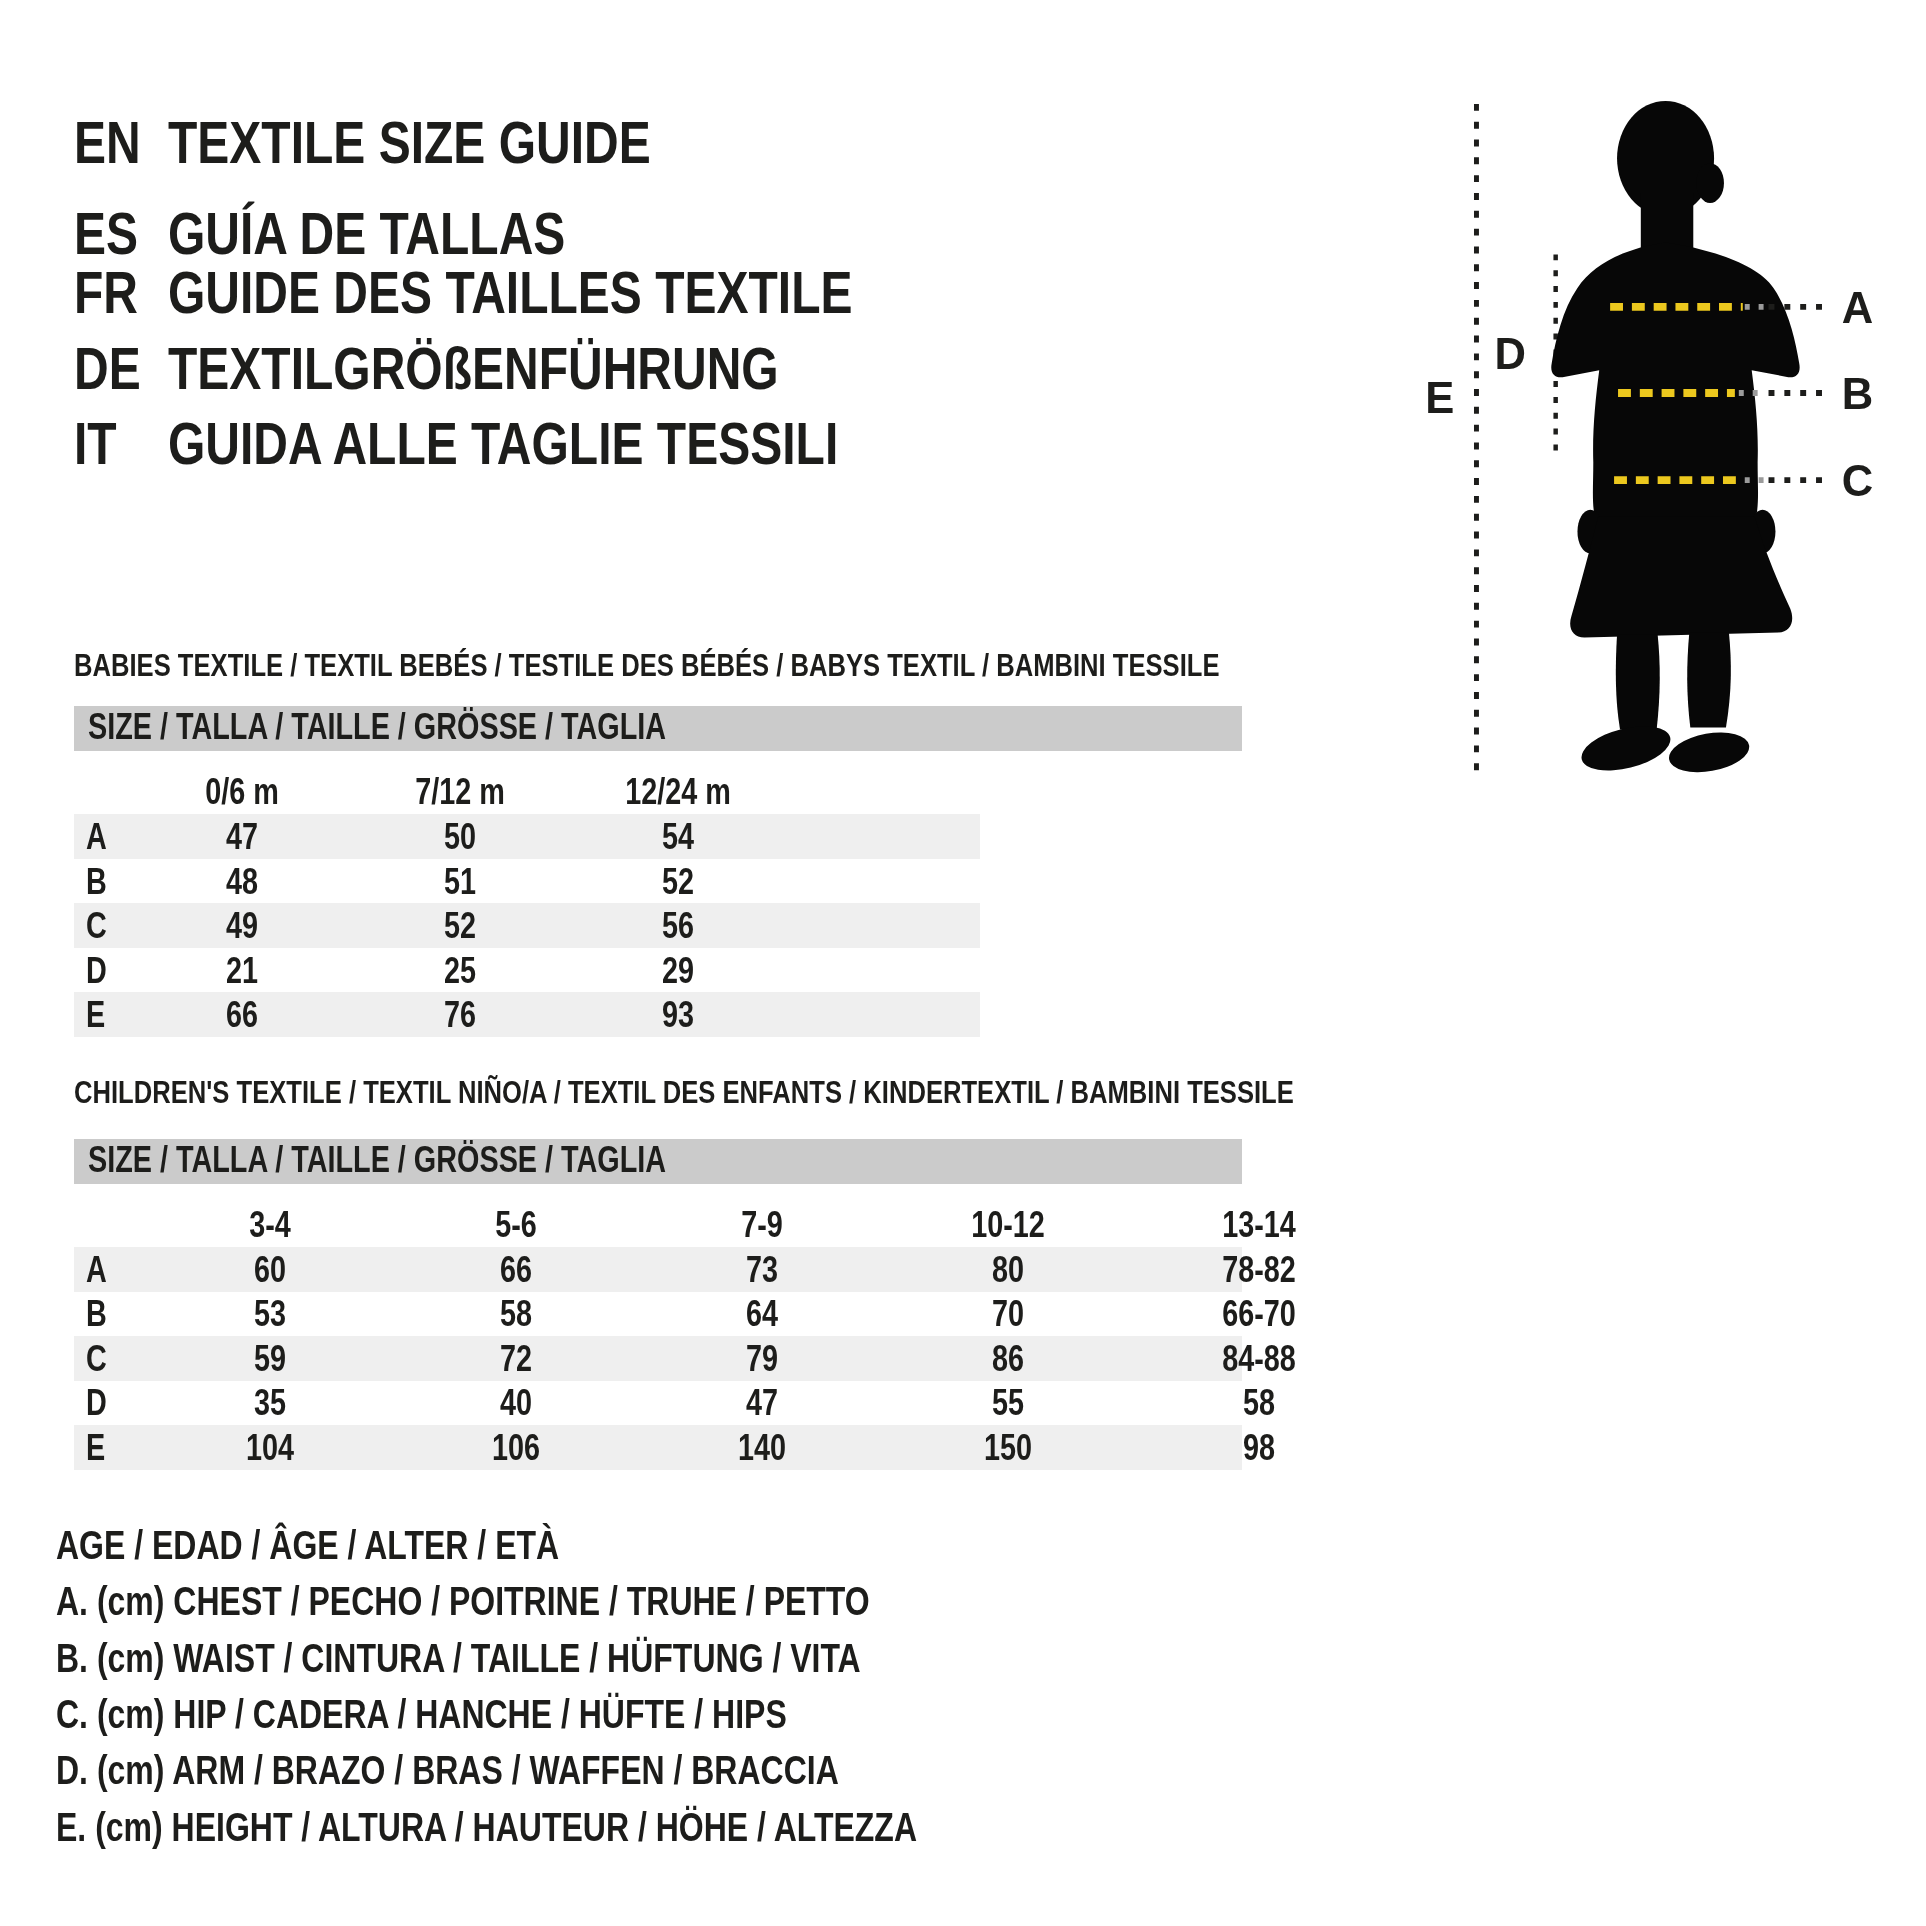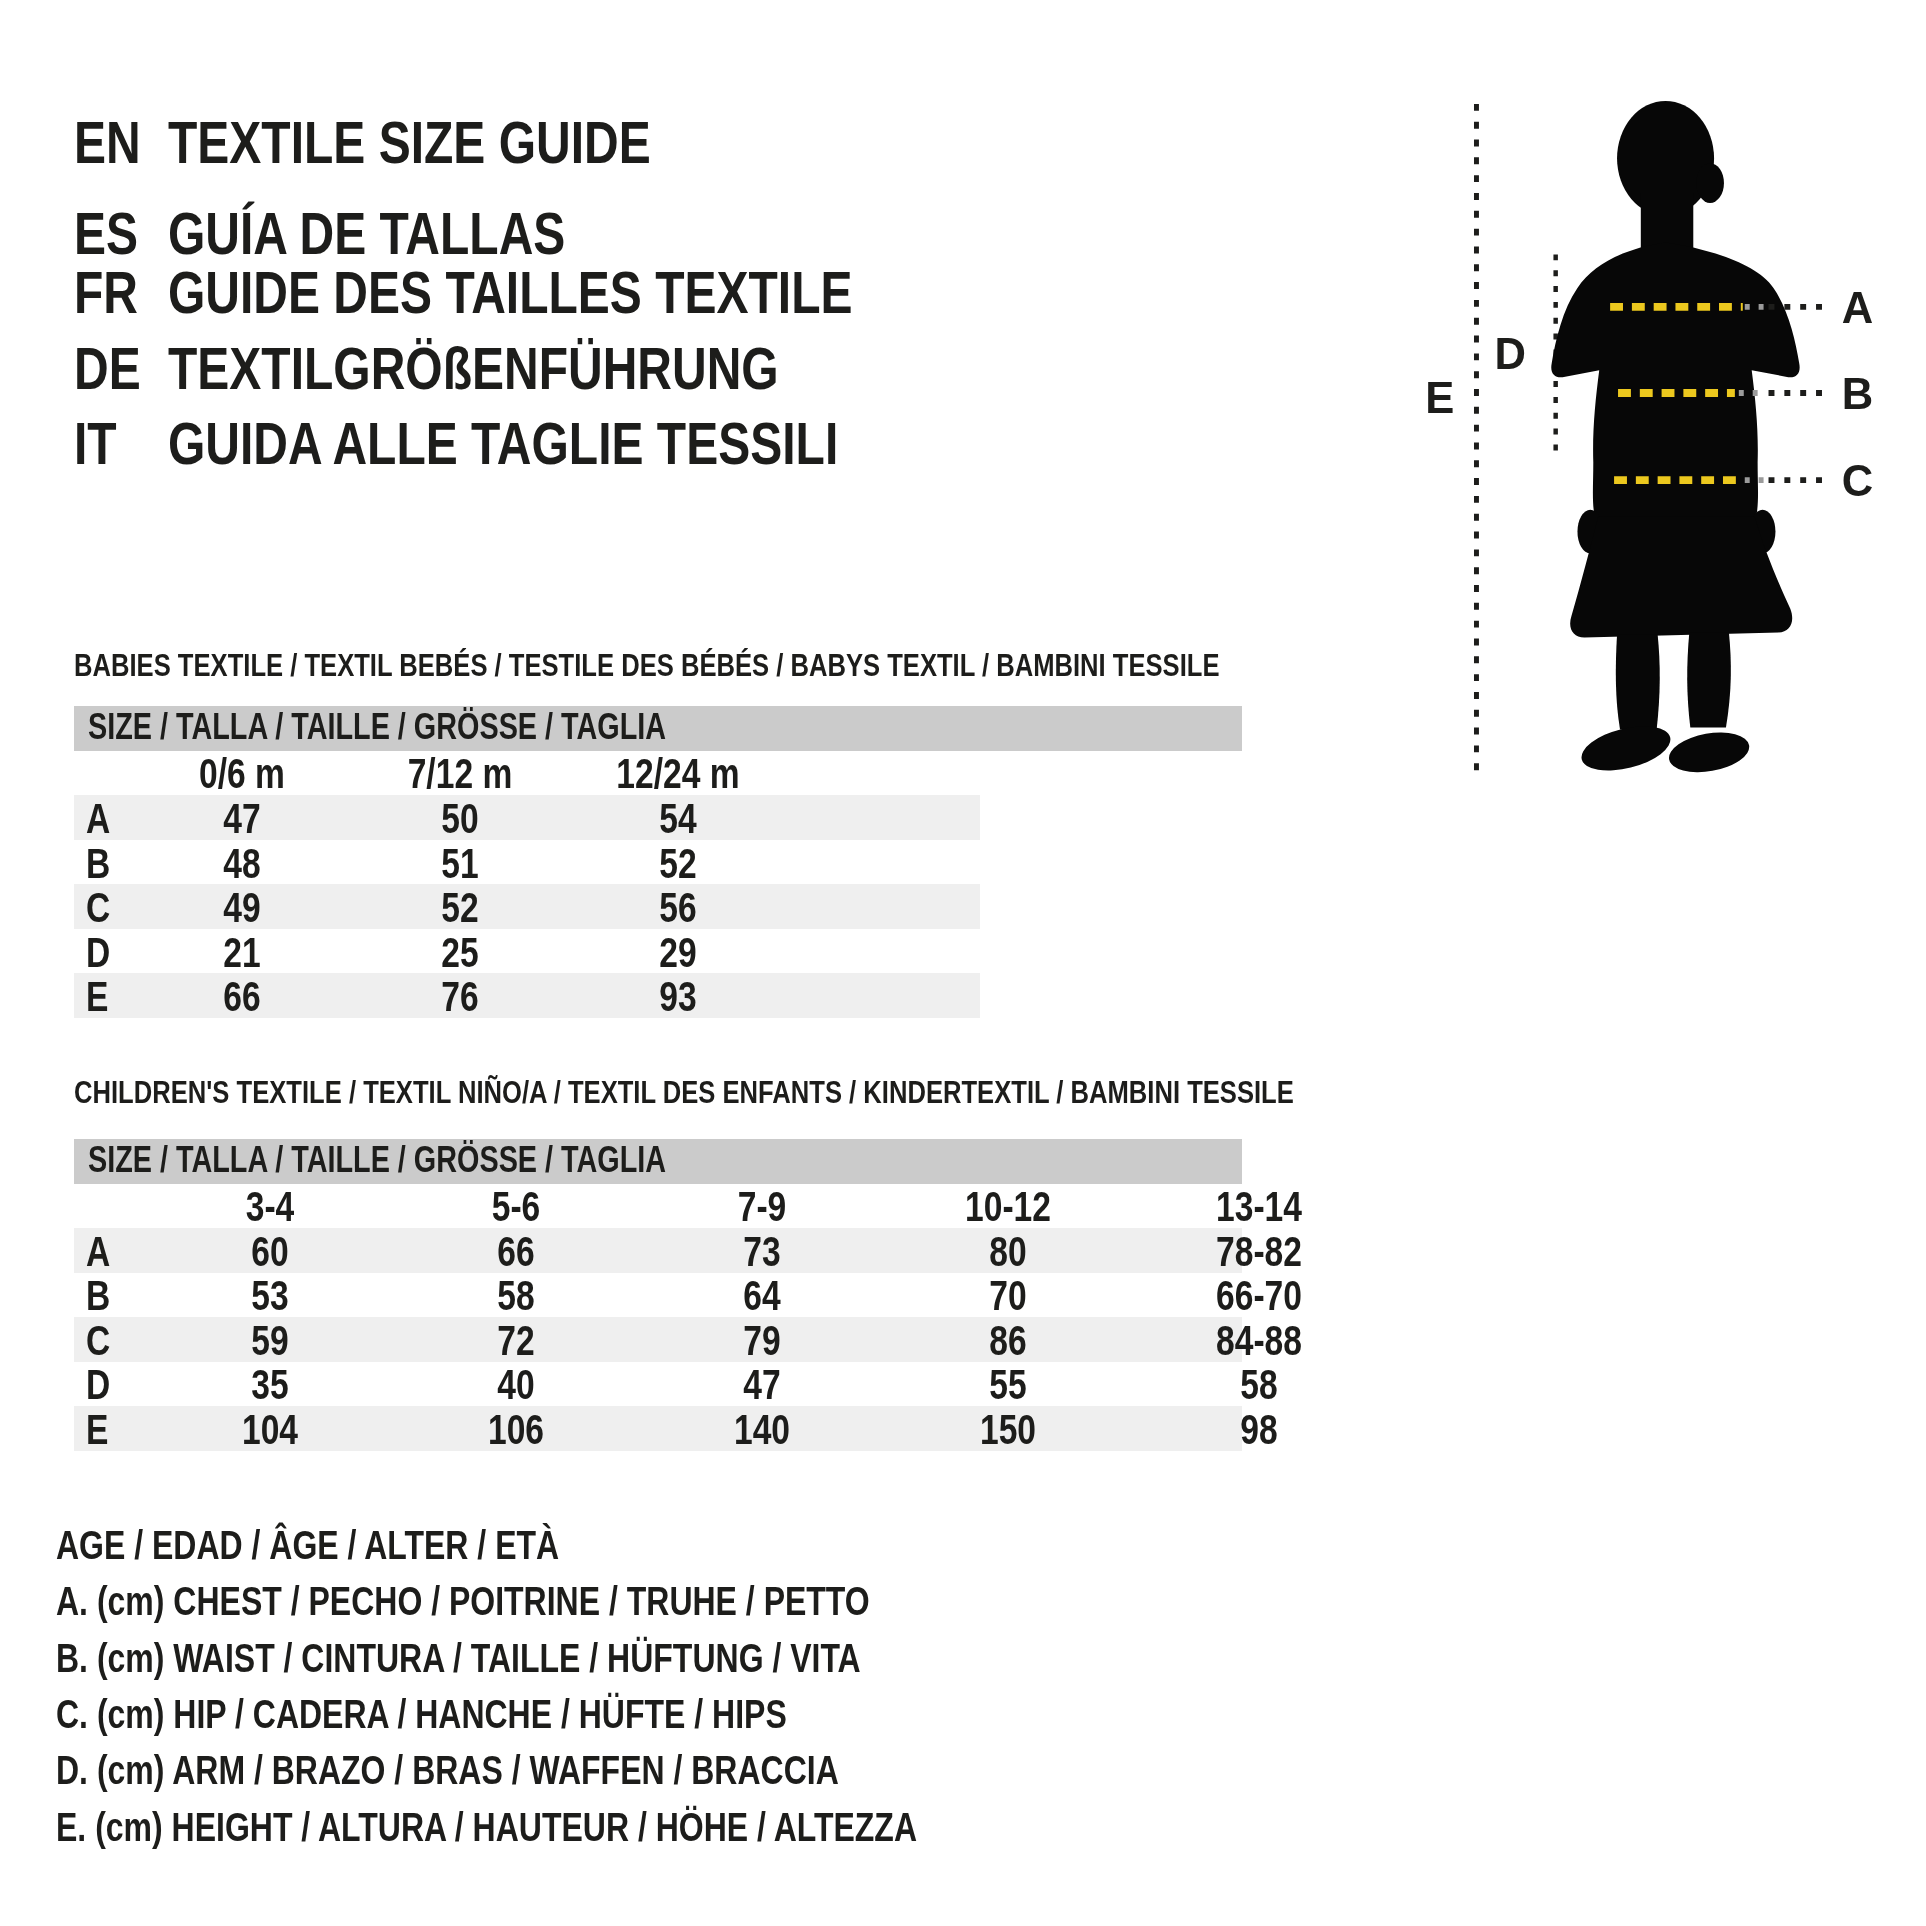--- a/index.html
+++ b/index.html
@@ -21,21 +21,21 @@
   
   .section-h { position:absolute; left:74px; font-size:32px; line-height:46px; }
 
   
   .size-bar {
     position:absolute; left:74px; width:1168px; height:45px; background:#cbcbcb;
     font-size:36px; display:flex; align-items:flex-start; padding-left:14px; box-sizing:border-box;
   }
 
   
-  .t-row { position:absolute; left:74px; height:45px; display:grid; align-items:center; font-size:42px; }
+  .t-row { position:absolute; left:74px; height:45px; display:grid; align-items:center; font-size:36px;margin-top:19px; }
   .babies-grid   { grid-template-columns:59px 218px 218px 218px; width:906px; }
   .children-grid { grid-template-columns:59px 218px 218px 218px 218px 228px; width:1168px;gap:28px; }
   .band { background:#efefef; }
   .cell-l { padding-left:12px; transform:scaleX(0.8); transform-origin:12px 50%; white-space:nowrap; }
   .cell-c { text-align:center; transform:scaleX(0.8); transform-origin:50% 50%; white-space:nowrap; }
 
   
   .legend-line { position:absolute; left:56px; font-size:40px; line-height:46px; }
 
   

